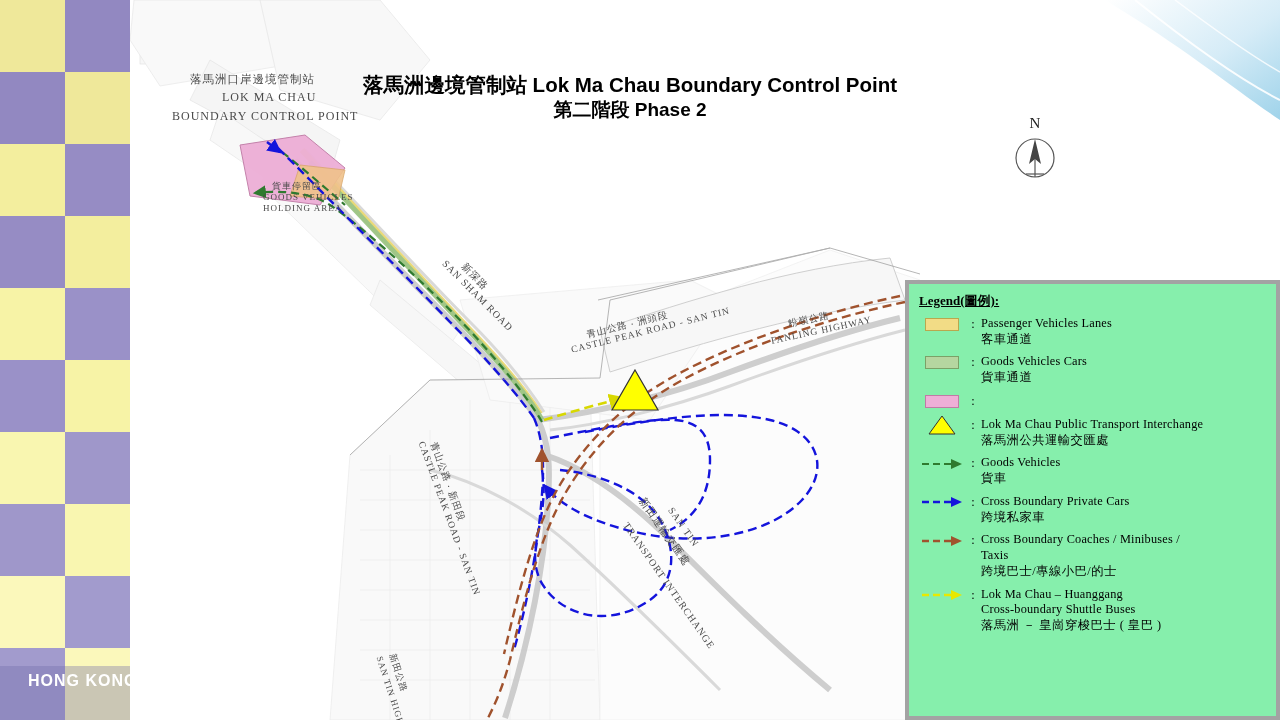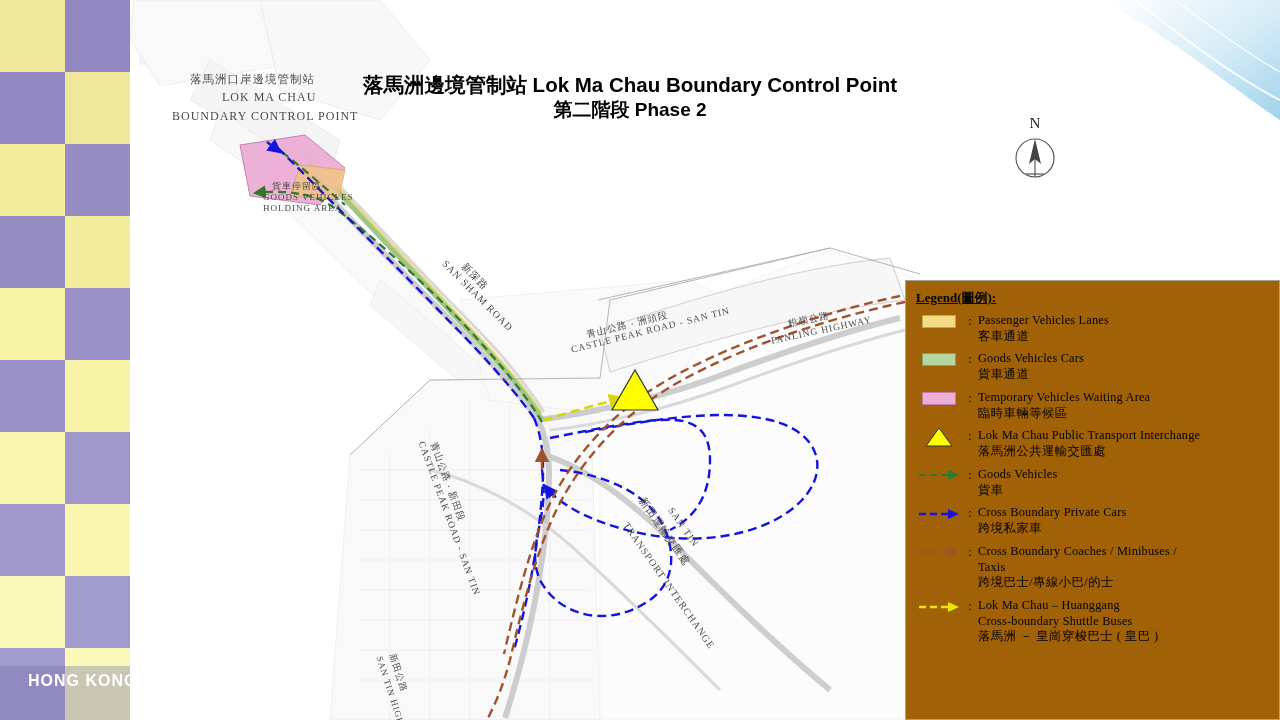--- a/index.html
+++ b/index.html
@@ -82,22 +82,22 @@
     margin-bottom: 2px;
   }
 
   
   .legend {
     position: absolute;
     left: 905px;
     top: 280px;
     width: 375px;
     height: 440px;
-    background: #a16207;
-    border: 1px solid #a3a3a3;
+    background: #86efac;
+    border: 4px solid #a3a3a3;
     box-sizing: border-box;
     padding: 8px 23px 4px 10px;
   }
   .legend-title {
     font-size: 13px;
     font-weight: bold;
     text-decoration: underline;
     color: #000;
     margin-bottom: 6px;
     font-family: "Liberation Serif", serif;
@@ -375,24 +375,20 @@
         <div>Goods Vehicles  Cars</div>
         <div class="zh">貨車通道</div>
       </div>
     </div>
 
     <div class="legend-row">
       <div class="legend-sym">
           <div class="sw-box sw-temp"></div>
         </div>
       <div class="legend-colon">:</div>
-      <div class="legend-txt">
-        <div>Temporary  Vehicles  Waiting  Area</div>
-        <div class="zh">臨時車輛等候區</div>
-      </div>
     </div>
 
     <div class="legend-row">
       <div class="legend-sym">
         <svg width="30" height="22" viewBox="0 0 30 22">
           <polygon points="15,2 28,20 2,20" fill="#ffff00" stroke="#333" stroke-width="1"></polygon>
         </svg>
       </div>
       <div class="legend-colon">:</div>
       <div class="legend-txt">

